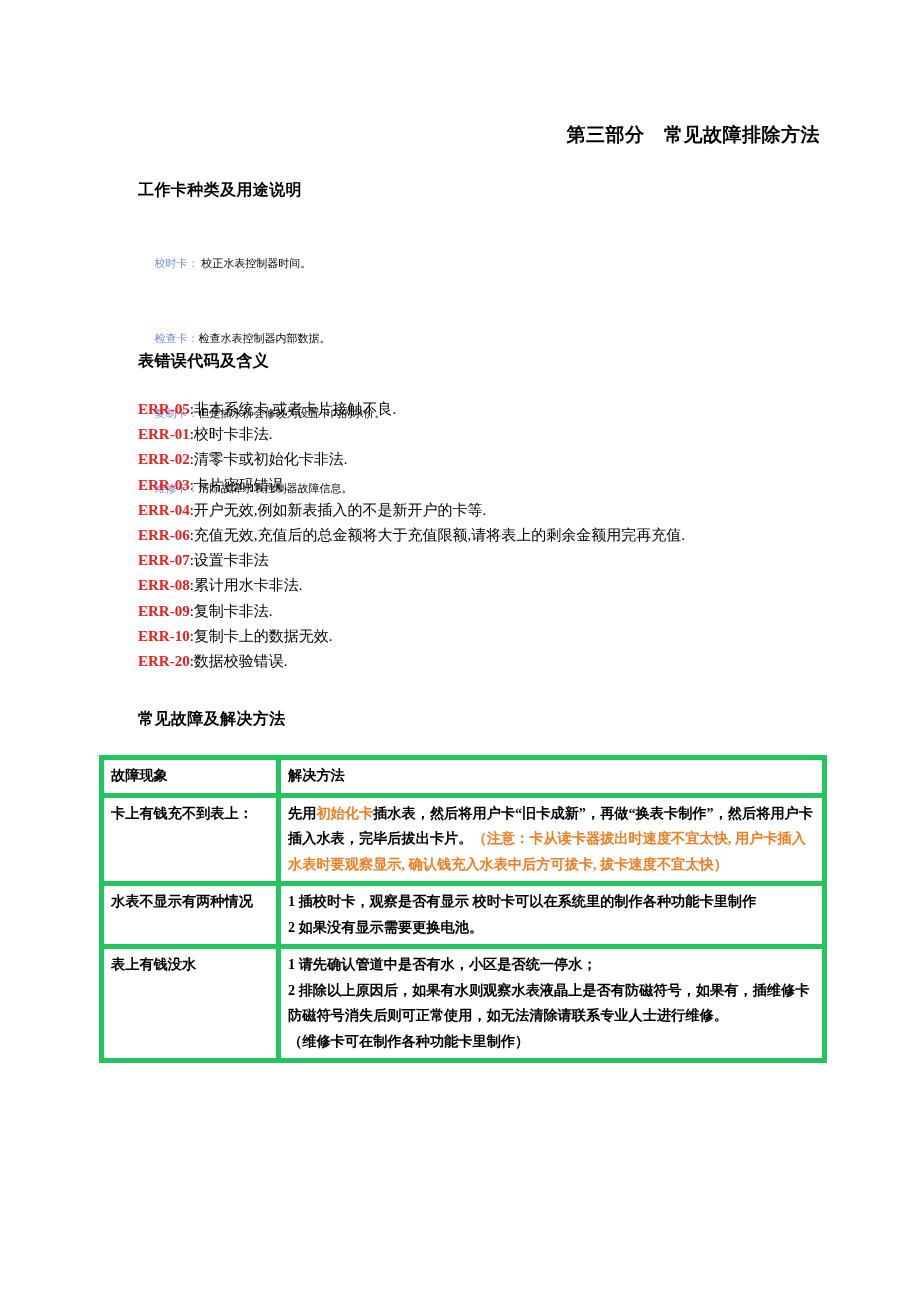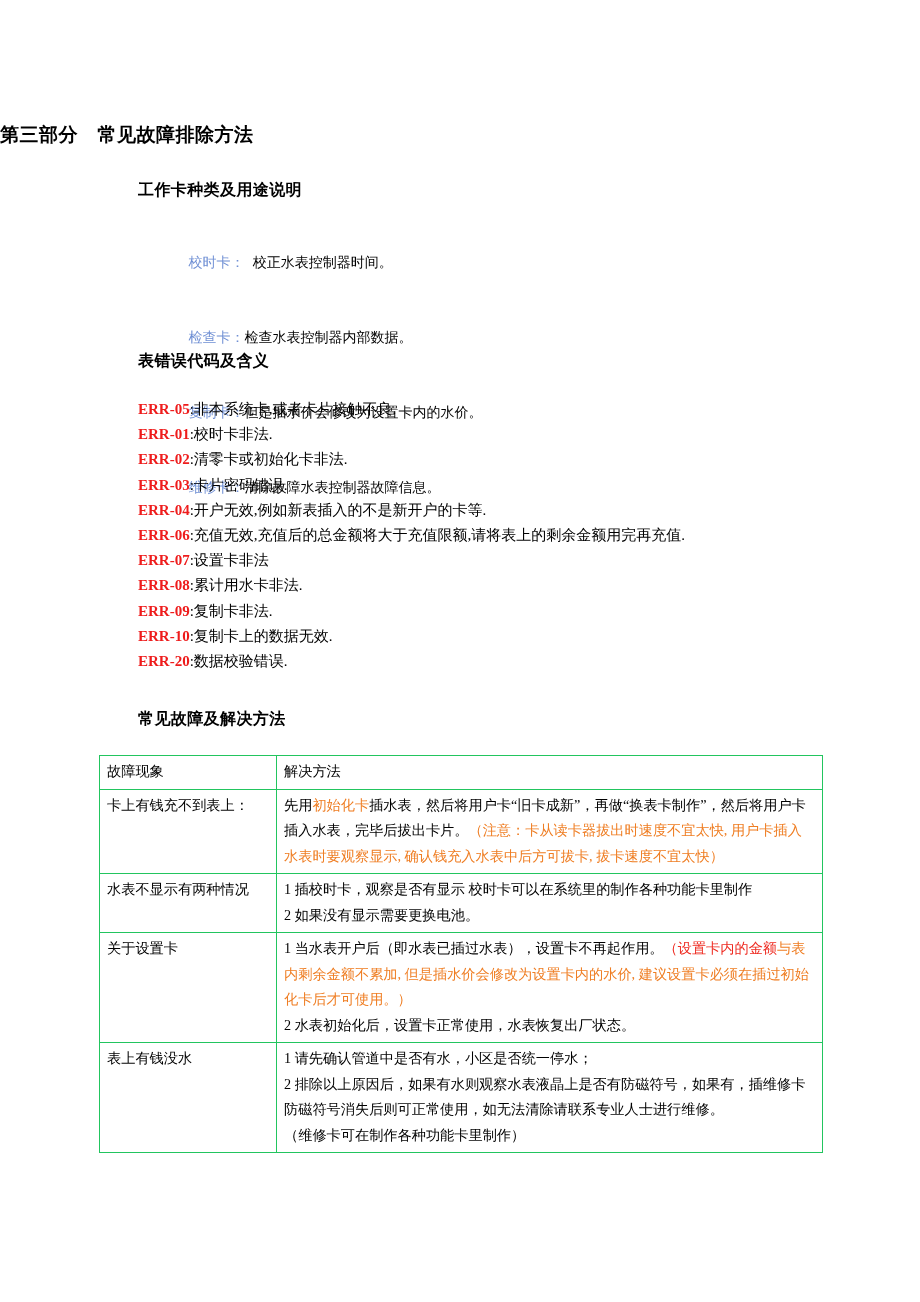--- a/index.html
+++ b/index.html
@@ -24,21 +24,21 @@
     height: 1302px;
     box-sizing: border-box;
   }
 
   
   .doc-title {
     position: absolute;
     left: 0;
     top: 122px;
     width: 820px;
-    text-align: left;
+    text-align: right;
     font-family: "Liberation Sans", "DejaVu Sans", sans-serif;
     font-weight: bold;
     font-size: 19px;
     letter-spacing: 0.5px;
     white-space: pre;
   }
 
   
   .section-heading {
     position: absolute;
@@ -53,22 +53,22 @@
   #heading-faults  { top: 709px; }
 
   
   .card-list {
     position: absolute;
     left: 138px;
     top: 226px;
     width: 640px;
   }
   .card-row {
-    font-family: Liberation Mono, monospace;
-    font-size: 14px;
+    font-family: Liberation Serif, serif;
+    font-size: 11px;
     line-height: 25px;
     white-space: pre;
   }
   .card-name { color: #6f8fd4; }
   .card-desc { color: #000000; }
 
   
   .err-list {
     position: absolute;
     left: 138px;
@@ -90,25 +90,26 @@
   .fault-table {
     position: absolute;
     left: 99px;
     top: 755px;
     width: 723px;
     border-collapse: collapse;
     table-layout: fixed;
     font-size: 14.2px;
   }
   .fault-table td {
-    border: 1px solid #22c55e;
+    border: 5px solid #22c55e;
     padding: 3px 6px 4px 7px;
     vertical-align: top;
     line-height: 25.5px;
     color: #000000;
+    font-weight: bold;
   }
   .fault-table col.c1 { width: 177px; }
   .fault-table col.c2 { width: 546px; }
   .hl-orange { color: #ef7d22; }
   .hl-red    { color: #ee2a20; }
 
   .nowrap-cell { white-space: nowrap; }
 </style>
 </head>
 <body>
@@ -164,23 +165,19 @@
       </tr>
       <tr>
         <td class="nowrap-cell">卡上有钱充不到表上：</td>
         <td><span>先用</span><span class="hl-orange">初始化卡</span><span>插水表，然后将用户卡“旧卡成新”，再做“换表卡制作”，然后将用户卡插入水表，完毕后拔出卡片。</span><span class="hl-orange">（注意：卡从读卡器拔出时速度不宜太快, 用户卡插入水表时要观察显示, 确认钱充入水表中后方可拔卡, 拔卡速度不宜太快）</span></td>
       </tr>
       <tr>
         <td class="nowrap-cell">水表不显示有两种情况</td>
         <td><span>1 插校时卡，观察是否有显示 校时卡可以在系统里的制作各种功能卡里制作</span><br><span>2 如果没有显示需要更换电池。</span></td>
       </tr>
       <tr>
-        <td class="nowrap-cell">关于设置卡</td>
-        <td><span>1 当水表开户后（即水表已插过水表），设置卡不再起作用。</span><span class="hl-red">（设置卡内的金额</span><span class="hl-orange">与表内剩余金额不累加, 但是插水价会修改为设置卡内的水价, 建议设置卡必须在插过初始化卡后才可使用。）</span><span></span><br><span>2 水表初始化后，设置卡正常使用，水表恢复出厂状态。</span></td>
-      </tr>
-      <tr>
         <td class="nowrap-cell">表上有钱没水</td>
         <td><span>1 请先确认管道中是否有水，小区是否统一停水；</span><br><span>2 排除以上原因后，如果有水则观察水表液晶上是否有防磁符号，如果有，插维修卡防磁符号消失后则可正常使用，如无法清除请联系专业人士进行维修。</span><br><span>（维修卡可在制作各种功能卡里制作）</span></td>
       </tr>
     </tbody>
   </table>
 
 </div>
 
 </body></html>

